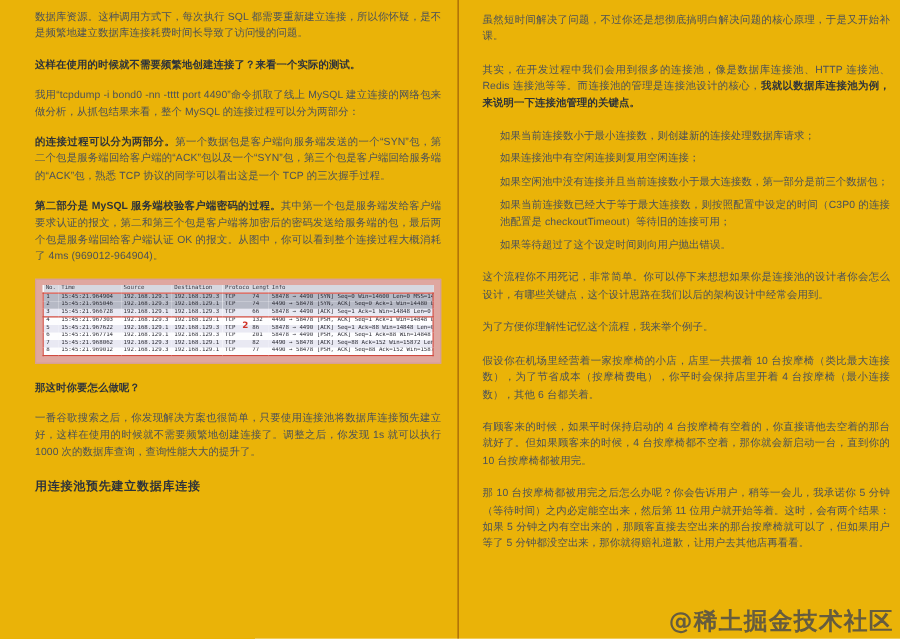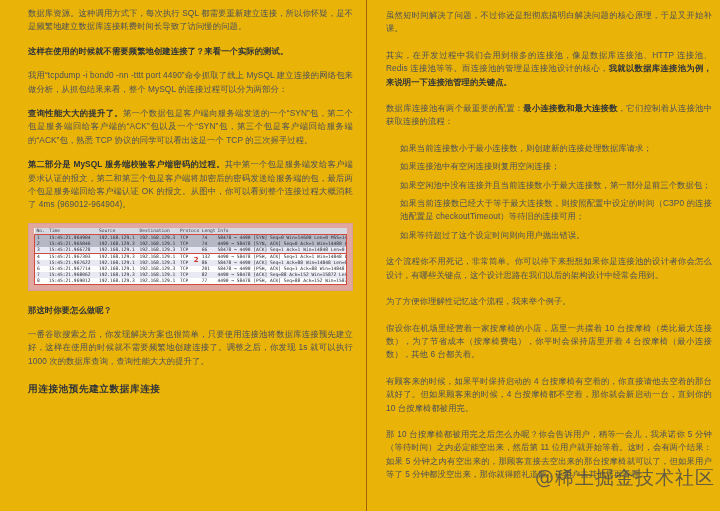--- a/index.html
+++ b/index.html
@@ -45,36 +45,36 @@
   .capture tbody.g1 tr:nth-child(1),
   .capture tbody.g1 tr:nth-child(2){background:#b6b9c5;}
   .capture tbody.g1 tr:nth-child(3){background:#e9e9f3;}
   .capture tbody.g2 tr:nth-child(odd){background:#fdfdfe;}
   .capture tbody.g2 tr:nth-child(even){background:#e9e9f3;}
   .marker{
     position:absolute;left:51%;top:49%;color:#d0352a;
     font-size:7px;font-weight:bold;font-family:"DejaVu Sans",sans-serif;
   }
   .watermark{
-    position:absolute;right:5px;bottom:20px;
-    font-size:19px;font-weight:normal;color:#4a4a4a;opacity:0.82;
+    position:absolute;right:5px;bottom:1px;
+    font-size:19px;font-weight:bold;color:#4a4a4a;opacity:0.82;
     letter-spacing:1px;white-space:nowrap;
     font-family:"DejaVu Sans",sans-serif;
   }
 </style>
 </head>
 <body>
 
 <div class="canvas">
 
   <div class="page page-left">
     <p class="para">数据库资源。这种调用方式下，每次执行 SQL 都需要重新建立连接，所以你怀疑，是不是频繁地建立数据库连接耗费时间长导致了访问慢的问题。</p>
     <p class="para bold">这样在使用的时候就不需要频繁地创建连接了？来看一个实际的测试。</p>
     <p class="para">我用“tcpdump -i bond0 -nn -tttt port 4490”命令抓取了线上 MySQL 建立连接的网络包来做分析，从抓包结果来看，整个 MySQL 的连接过程可以分为两部分：</p>
-    <p class="para"><strong>查询性能大大的提升了。</strong><span>第一个数据包是客户端向服务端发送的一个“SYN”包，第二个包是服务端回给客户端的“ACK”包以及一个“SYN”包，第三个包是客户端回给服务端的“ACK”包，熟悉 TCP 协议的同学可以看出这是一个 TCP 的三次握手过程。</span></p>
+    <p class="para"><strong>的连接过程可以分为两部分。</strong><span>第一个数据包是客户端向服务端发送的一个“SYN”包，第二个包是服务端回给客户端的“ACK”包以及一个“SYN”包，第三个包是客户端回给服务端的“ACK”包，熟悉 TCP 协议的同学可以看出这是一个 TCP 的三次握手过程。</span></p>
     <p class="para"><strong>第二部分是 MySQL 服务端校验客户端密码的过程。</strong><span>其中第一个包是服务端发给客户端要求认证的报文，第二和第三个包是客户端将加密后的密码发送给服务端的包，最后两个包是服务端回给客户端认证 OK 的报文。从图中，你可以看到整个连接过程大概消耗了 4ms (969012-964904)。</span></p>
 
     <div class="capture">
       <table>
         <colgroup>
           <col style="width:4%">
             <col style="width:16%">
             <col style="width:13%">
           <col style="width:13%">
             <col style="width:7%">
@@ -176,21 +176,20 @@
     </div>
 
     <p class="para bold">那这时你要怎么做呢？</p>
     <p class="para">一番谷歌搜索之后，你发现解决方案也很简单，只要使用连接池将数据库连接预先建立好，这样在使用的时候就不需要频繁地创建连接了。调整之后，你发现 1s 就可以执行 1000 次的数据库查询，查询性能大大的提升了。</p>
     <h3 class="subheading">用连接池预先建立数据库连接</h3>
   </div>
 
   <div class="page page-right">
     <p class="para">虽然短时间解决了问题，不过你还是想彻底搞明白解决问题的核心原理，于是又开始补课。</p>
     <p class="para"><span>其实，在开发过程中我们会用到很多的连接池，像是数据库连接池、HTTP 连接池、Redis 连接池等等。而连接池的管理是连接池设计的核心，</span><strong>我就以数据库连接池为例，来说明一下连接池管理的关键点。</strong></p>
-    <p class="para"><span>数据库连接池有两个最重要的配置：</span><strong>最小连接数和最大连接数</strong><span>，它们控制着从连接池中获取连接的流程：</span></p>
 
     <div class="plist">
 
     <p class="para item">如果当前连接数小于最小连接数，则创建新的连接处理数据库请求；</p>
         <p class="para item">如果连接池中有空闲连接则复用空闲连接；</p>
         <p class="para item">如果空闲池中没有连接并且当前连接数小于最大连接数，第一部分是前三个数据包；</p>
         <p class="para item">如果当前连接数已经大于等于最大连接数，则按照配置中设定的时间（C3P0 的连接池配置是 checkoutTimeout）等待旧的连接可用；</p>
         <p class="para item">如果等待超过了这个设定时间则向用户抛出错误。</p>
       </div>
 

